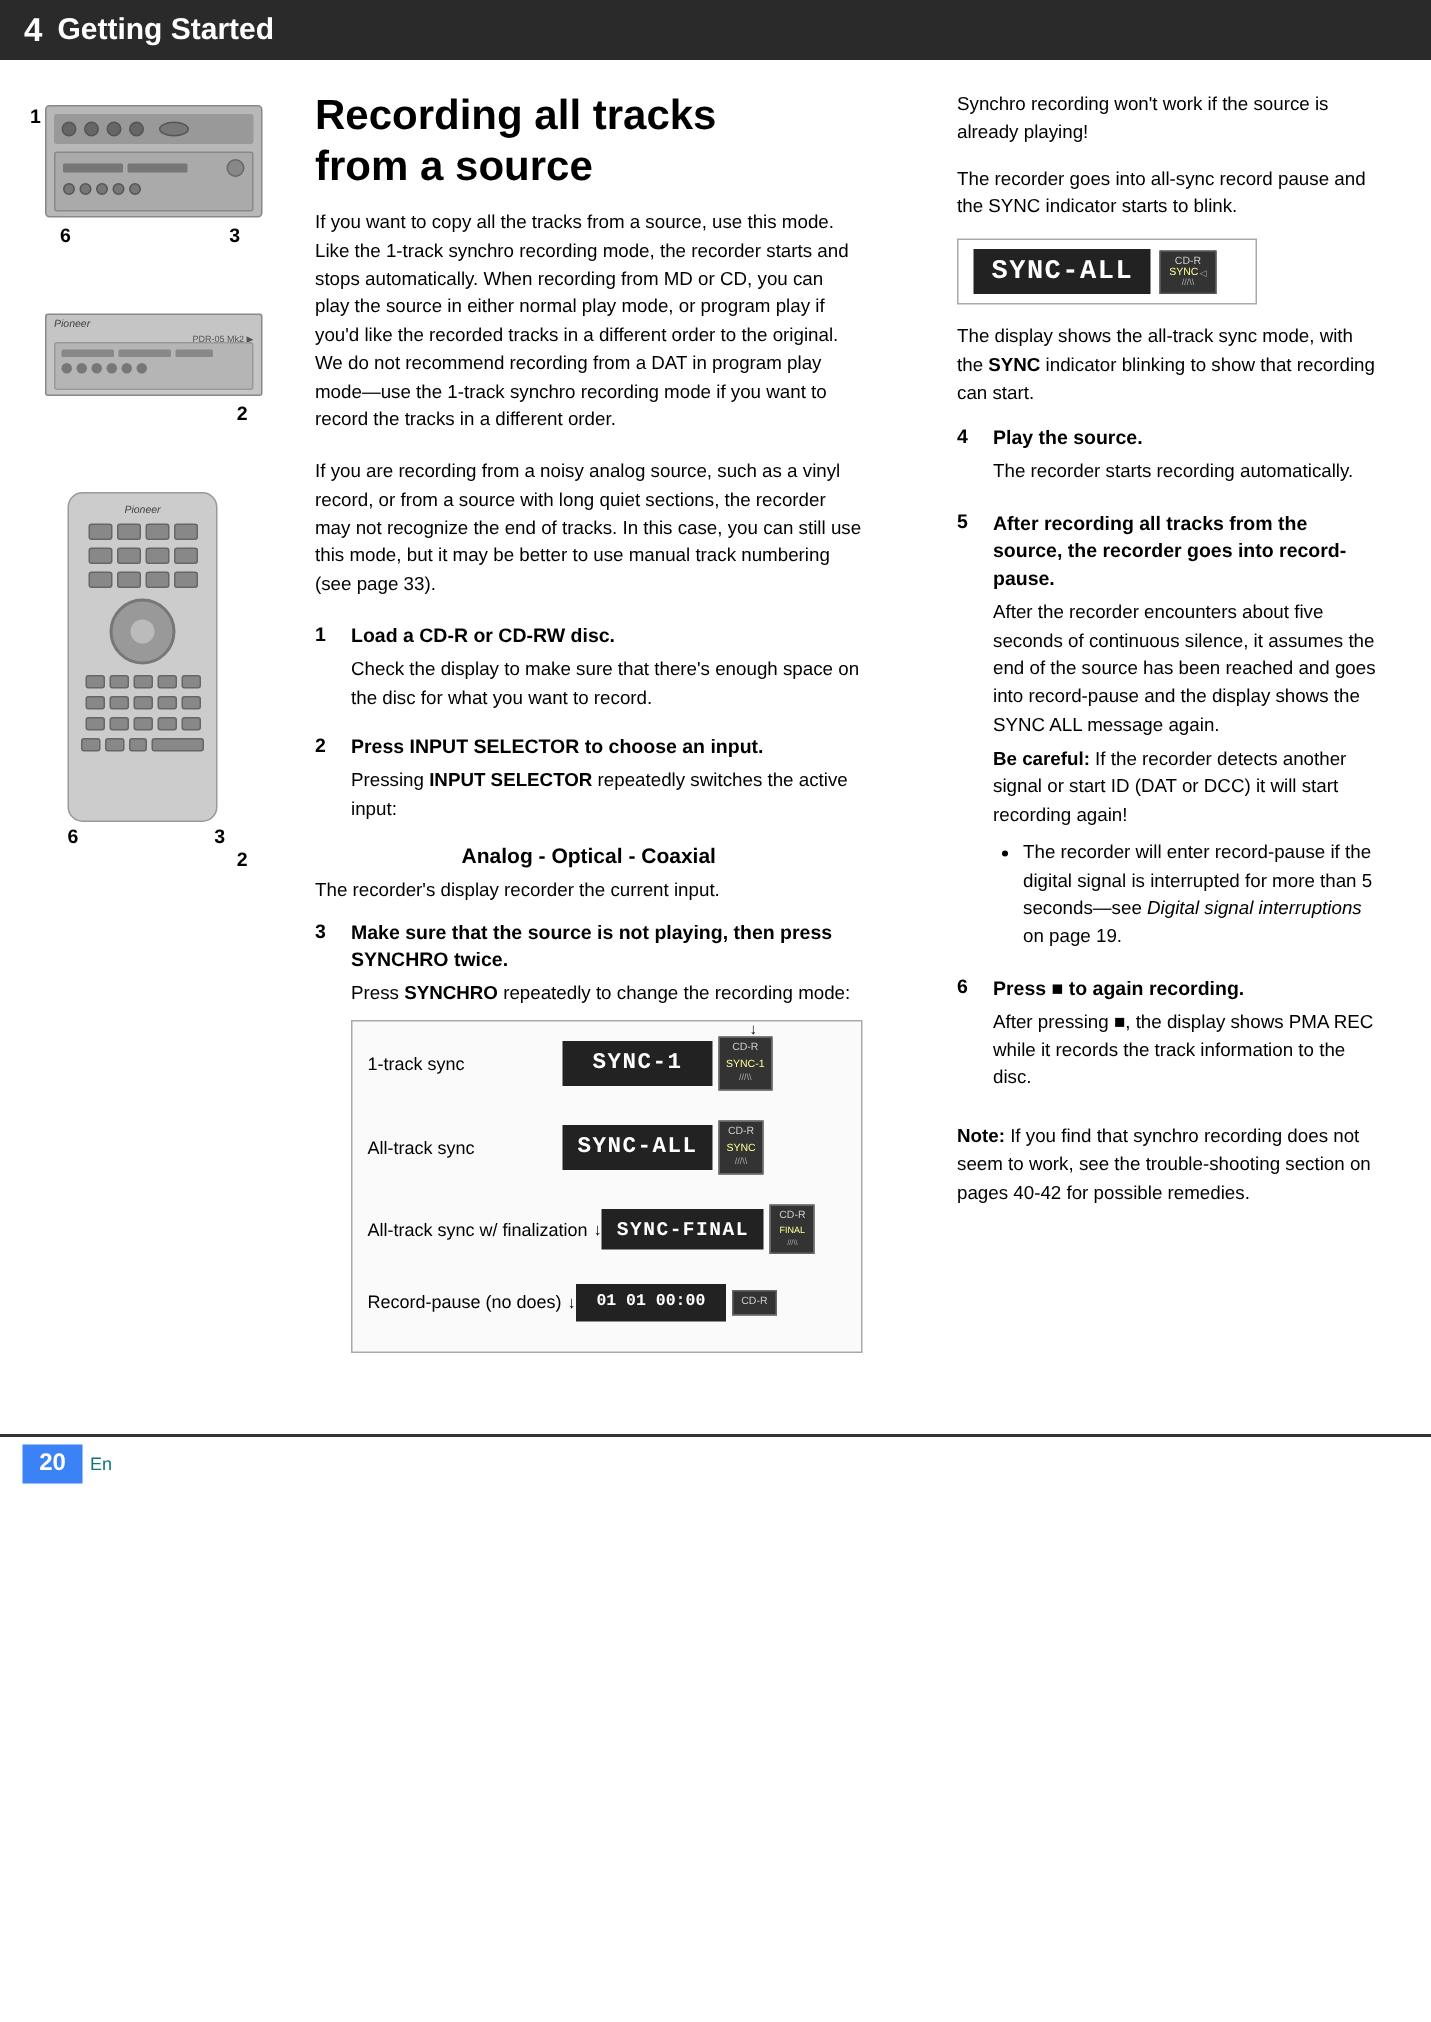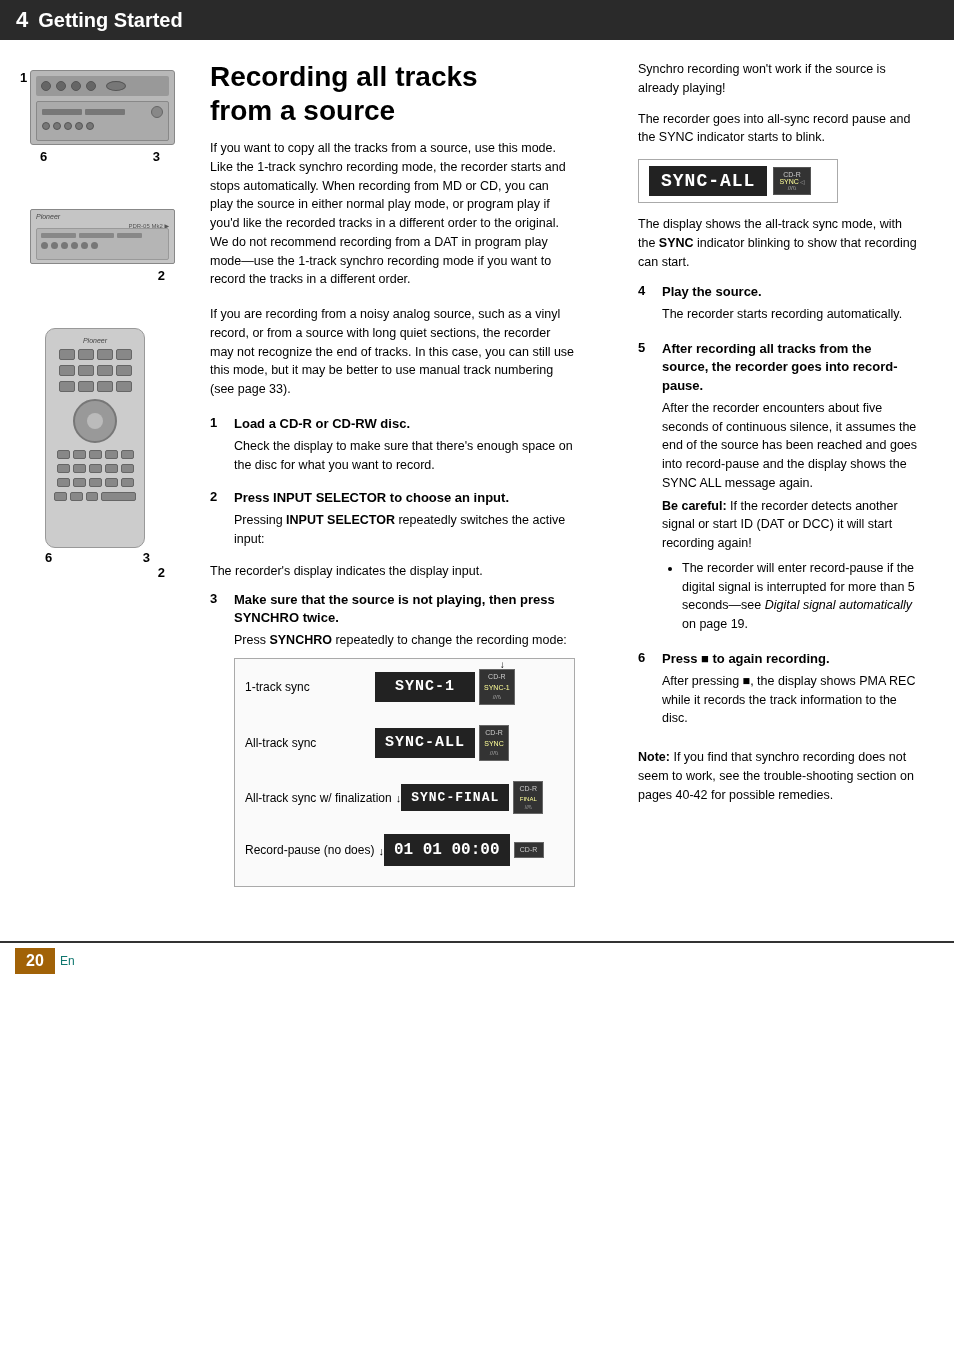--- a/index.html
+++ b/index.html
@@ -245,21 +245,21 @@
 
     
     .page-footer {
       display: flex;
       align-items: center;
       padding: 5px 15px;
       border-top: 2px solid #333;
       margin-top: 20px;
     }
     .page-number {
-      background: #a16207;
+      background: #3b82f6;
       color: #fff;
       font-size: 16px;
       font-weight: bold;
       padding: 4px 4px;
       min-width: 40px;
       text-align: center;
     }
     .page-lang {
       font-size: 12px;
       color: #0f766e;
@@ -438,21 +438,22 @@
       <div class="step">
         <div class="step-header">
           <span class="step-number">2</span>
           <span class="step-title">Press <strong>INPUT SELECTOR</strong> to choose an input.</span>
         </div>
         <div class="step-body">
           <p>Pressing <strong>INPUT SELECTOR</strong> repeatedly switches the active input:</p>
         </div>
       </div>
 
-      <p style="font-size:12.5px;line-height:1.5;margin-bottom:10px;">The recorder's display indicates the display input.</p>
+      <div class="mode-list-heading">Analog - Optical - Coaxial</div>
+      <p style="font-size:12.5px;line-height:1.5;margin-bottom:10px;">The recorder's display recorder the current input.</p>
 
       <div class="step">
         <div class="step-header">
           <span class="step-number">3</span>
           <span class="step-title">Make sure that the source is not playing, then press <strong>SYNCHRO</strong> twice.</span>
         </div>
         <div class="step-body">
           <p>Press <strong>SYNCHRO</strong> repeatedly to change the recording mode:</p>
 
           <div class="sync-diagram">
@@ -503,21 +504,21 @@
               </div>
             </div>
             <div style="height:10px;"></div>
 
             <div class="sync-row">
               <div style="display:flex;align-items:flex-end;gap:4px;min-width:130px;">
                 <span class="sync-label" style="min-width:0;">Record-pause (no does)</span>
                 <span style="font-size:11px;">↓</span>
               </div>
               <div class="sync-display">
-                <div class="sync-screen" style="font-size:16px;letter-spacing:0;">01 01 00:00</div>
+                <div class="sync-screen" style="font-size:11px;letter-spacing:0;">01 01 00:00</div>
                 <div class="sync-indicator">
                   <span class="sync-indicator-top">CD-R</span>
                 </div>
               </div>
             </div>
           </div>
 
         </div>
       </div>
 
@@ -556,21 +557,21 @@
       <div class="step-right">
         <div class="step-header">
           <span class="step-number">5</span>
           <span class="step-title">After recording all tracks from the source, the recorder goes into record-pause.</span>
         </div>
         <div class="step-body">
           <p>After the recorder encounters about five seconds of continuous silence, it assumes the end of the source has been reached and goes into record-pause and the display shows the SYNC ALL message again.</p>
           <p><strong>Be careful:</strong><span> If the recorder detects another signal or start ID (DAT or DCC) it will start recording again!</span></p>
           <ul class="bullet-list">
             <li>
-              <span>The recorder will enter record-pause if the digital signal is interrupted for more than 5 seconds—see </span><em>Digital signal automatically</em><span> on page 19.</span>
+              <span>The recorder will enter record-pause if the digital signal is interrupted for more than 5 seconds—see </span><em>Digital signal interruptions</em><span> on page 19.</span>
             </li>
           </ul>
         </div>
       </div>
 
       <div class="step-right">
         <div class="step-header">
           <span class="step-number">6</span>
           <span class="step-title">Press ■ to again recording.</span>
         </div>

